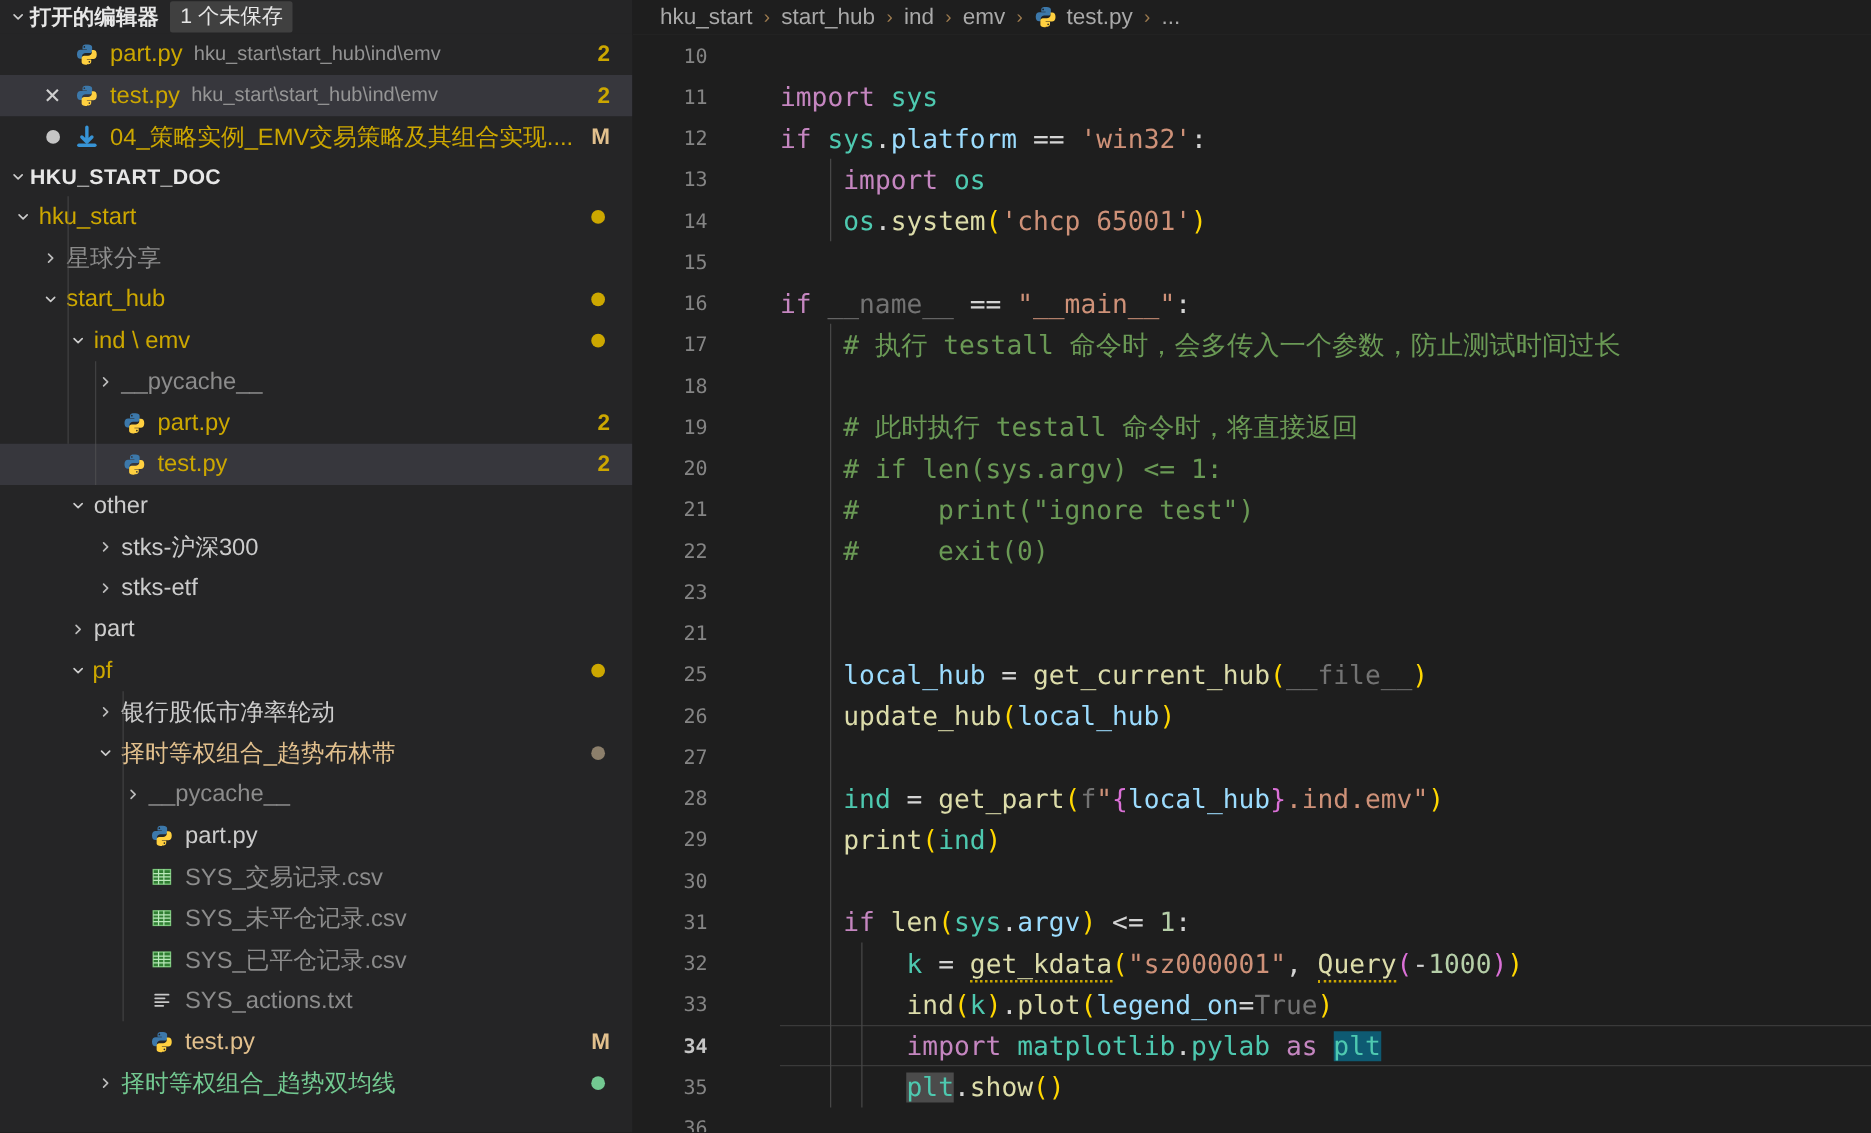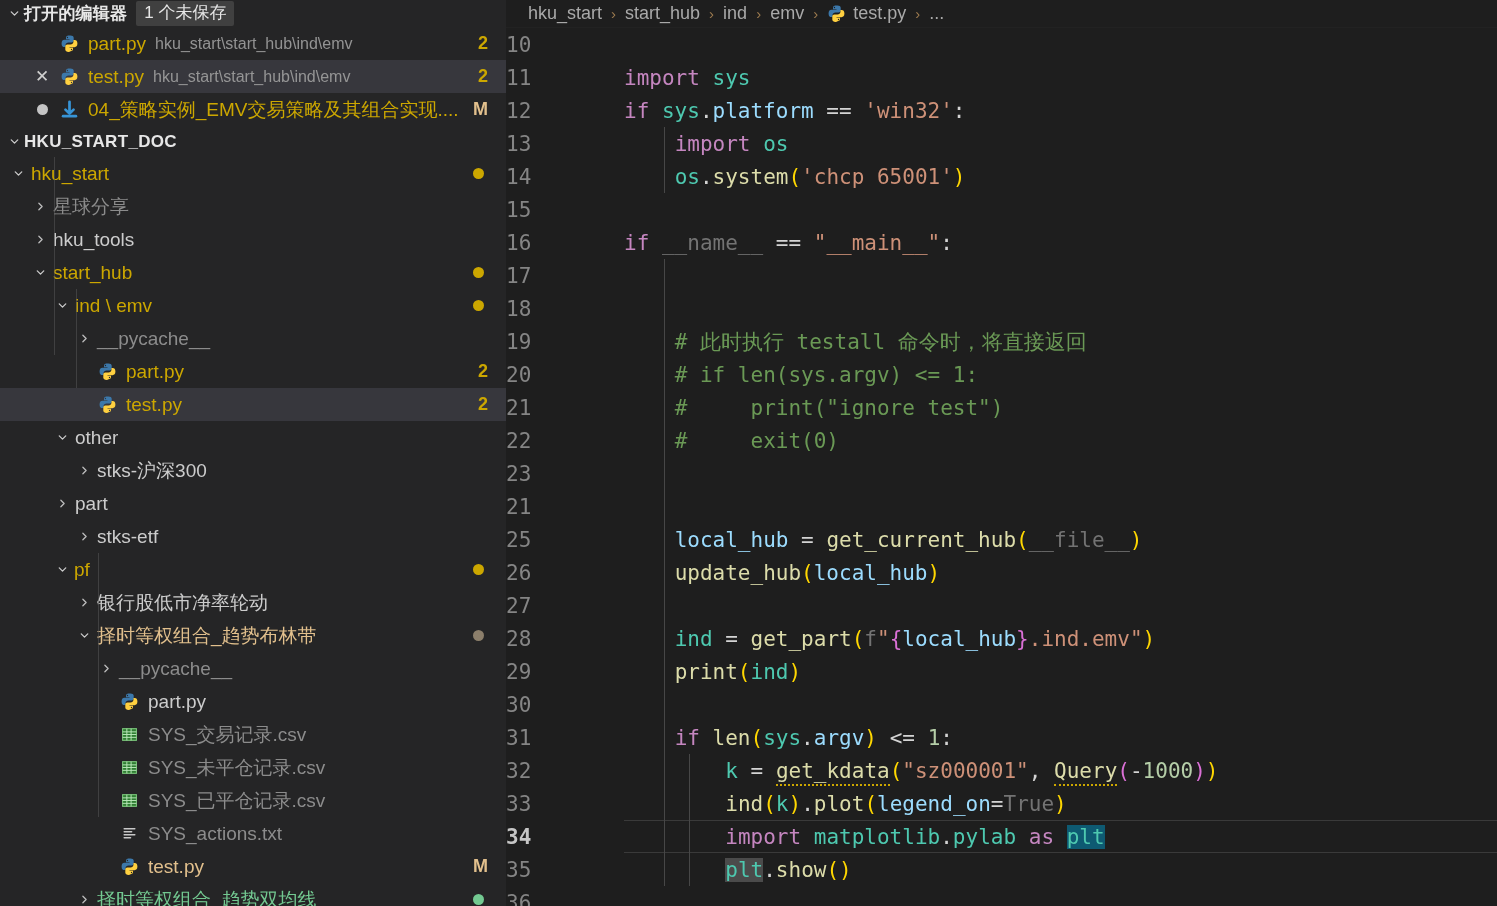--- a/index.html
+++ b/index.html
@@ -134,22 +134,22 @@
   }
   .cline.active { }
   .cline.active .codetext { }
   .active-box {
     position: absolute; left: 118px; right: 0; top: 0; height: 33px;
     border-top: 1px solid #3a3a3a; border-bottom: 1px solid #3a3a3a;
     pointer-events: none;
   }
   .ln {
     width: 82px; flex: 0 0 82px;
-    padding-right: 22px;
-    color: #858585; font-size: 21px;
+    text-align: right; padding-right: 22px;
+    color: #858585; font-size: 16px;
   }
   .cline.active .ln { color: #c6c6c6; font-weight: bold; }
   .gutter-gap { width: 36px; flex: 0 0 36px; }
   .codetext { position: relative; }
 
   
   .vguide {
     position: absolute; width: 1px; background: #474747;
   }
 
@@ -256,29 +256,20 @@
           <span style="width:30px;flex:0 0 30px;"></span>
           <span class="chev r">
             <svg width="13" height="13" viewBox="0 0 16 16">
               <path d="M6 4 L10 8 L6 12" stroke="#bcbcbc" stroke-width="1.6" fill="none" stroke-linecap="round" stroke-linejoin="round"></path>
             </svg>
           </span>
           <span class="lbl" style="color:#8c8c8c;margin-left:3px;">星球分享</span>
         </div>
         <div class="row">
           <span style="width:30px;flex:0 0 30px;"></span>
-          <span class="chev r">
-            <svg width="13" height="13" viewBox="0 0 16 16">
-              <path d="M6 4 L10 8 L6 12" stroke="#bcbcbc" stroke-width="1.6" fill="none" stroke-linecap="round" stroke-linejoin="round"></path>
-            </svg>
-          </span>
-          <span class="lbl" style="color:#cccccc;margin-left:3px;">hku_tools</span>
-        </div>
-        <div class="row">
-          <span style="width:30px;flex:0 0 30px;"></span>
           <span class="chev">
             <svg width="13" height="13" viewBox="0 0 16 16">
               <path d="M4 6 L8 10 L12 6" stroke="#cccccc" stroke-width="1.6" fill="none" stroke-linecap="round" stroke-linejoin="round"></path>
             </svg>
           </span>
           <span class="lbl" style="color:#cca700;margin-left:3px;">start_hub</span>
           <span class="dot-right" style="background:#cca700;top:11px;"></span>
         </div>
         <div class="row">
           <span style="width:52px;flex:0 0 52px;"></span>
@@ -335,36 +326,36 @@
         <div class="row">
           <span style="width:74px;flex:0 0 74px;"></span>
           <span class="chev r">
             <svg width="13" height="13" viewBox="0 0 16 16">
               <path d="M6 4 L10 8 L6 12" stroke="#bcbcbc" stroke-width="1.6" fill="none" stroke-linecap="round" stroke-linejoin="round"></path>
             </svg>
           </span>
           <span class="lbl" style="color:#cccccc;margin-left:3px;">stks-沪深300</span>
         </div>
         <div class="row">
+          <span style="width:74px;flex:0 0 74px;"></span>
+          <span class="chev r">
+            <svg width="13" height="13" viewBox="0 0 16 16">
+              <path d="M6 4 L10 8 L6 12" stroke="#bcbcbc" stroke-width="1.6" fill="none" stroke-linecap="round" stroke-linejoin="round"></path>
+            </svg>
+          </span>
+          <span class="lbl" style="color:#cccccc;margin-left:3px;">stks-etf</span>
+        </div>
+        <div class="row">
           <span style="width:52px;flex:0 0 52px;"></span>
           <span class="chev r">
             <svg width="13" height="13" viewBox="0 0 16 16">
               <path d="M6 4 L10 8 L6 12" stroke="#bcbcbc" stroke-width="1.6" fill="none" stroke-linecap="round" stroke-linejoin="round"></path>
             </svg>
           </span>
           <span class="lbl" style="color:#cccccc;margin-left:3px;">part</span>
-        </div>
-        <div class="row">
-          <span style="width:74px;flex:0 0 74px;"></span>
-          <span class="chev r">
-            <svg width="13" height="13" viewBox="0 0 16 16">
-              <path d="M6 4 L10 8 L6 12" stroke="#bcbcbc" stroke-width="1.6" fill="none" stroke-linecap="round" stroke-linejoin="round"></path>
-            </svg>
-          </span>
-          <span class="lbl" style="color:#cccccc;margin-left:3px;">stks-etf</span>
         </div>
         <div class="row">
           <span style="width:52px;flex:0 0 52px;"></span>
           <span class="chev">
             <svg width="13" height="13" viewBox="0 0 16 16">
               <path d="M4 6 L8 10 L12 6" stroke="#cccccc" stroke-width="1.6" fill="none" stroke-linecap="round" stroke-linejoin="round"></path>
             </svg>
           </span>
           <span class="lbl" style="color:#cca700;margin-left:2px;">pf</span>
           <span class="dot-right" style="background:#cca700;top:11px;"></span>
@@ -500,21 +491,21 @@
         <span class="bc-seg">...</span>
       </div>
     <div class="code" id="code-area">
         <div class="cline"><span class="ln">10</span><span class="gutter-gap"></span><span class="codetext"></span></div>
         <div class="cline"><span class="ln">11</span><span class="gutter-gap"></span><span class="codetext"><span class="t-kw">import</span><span class="t-op"> </span><span class="t-mod">sys</span></span></div>
         <div class="cline"><span class="ln">12</span><span class="gutter-gap"></span><span class="codetext"><span class="t-kw">if</span><span class="t-op"> </span><span class="t-mod">sys</span><span class="t-op">.</span><span class="t-var">platform</span><span class="t-op"> </span><span class="t-op">=</span><span class="t-op">=</span><span class="t-op"> </span><span class="t-str">'win32'</span><span class="t-op">:</span></span></div>
         <div class="cline"><span class="ln">13</span><span class="gutter-gap"></span><span class="codetext"><span class="t-op"> </span><span class="t-op"> </span><span class="t-op"> </span><span class="t-op"> </span><span class="t-kw">import</span><span class="t-op"> </span><span class="t-mod">os</span></span></div>
         <div class="cline"><span class="ln">14</span><span class="gutter-gap"></span><span class="codetext"><span class="t-op"> </span><span class="t-op"> </span><span class="t-op"> </span><span class="t-op"> </span><span class="t-mod">os</span><span class="t-op">.</span><span class="t-fn">system</span><span class="t-p1">(</span><span class="t-str">'chcp 65001'</span><span class="t-p1">)</span></span></div>
         <div class="cline"><span class="ln">15</span><span class="gutter-gap"></span><span class="codetext"></span></div>
         <div class="cline"><span class="ln">16</span><span class="gutter-gap"></span><span class="codetext"><span class="t-kw">if</span><span class="t-op"> </span><span class="t-kw2">__name__</span><span class="t-op"> </span><span class="t-op">=</span><span class="t-op">=</span><span class="t-op"> </span><span class="t-str">"__main__"</span><span class="t-op">:</span></span></div>
-        <div class="cline"><span class="ln">17</span><span class="gutter-gap"></span></div>
+        <div class="cline"><span class="ln">17</span><span class="gutter-gap"></span><span class="codetext"><span class="t-op"> </span><span class="t-op"> </span><span class="t-op"> </span><span class="t-op"> </span><span class="t-cmt"># 执行 testall 命令时，会多传入一个参数，防止测试时间过长</span></span></div>
         <div class="cline"><span class="ln">18</span><span class="gutter-gap"></span></div>
         <div class="cline"><span class="ln">19</span><span class="gutter-gap"></span><span class="codetext"><span class="t-op"> </span><span class="t-op"> </span><span class="t-op"> </span><span class="t-op"> </span><span class="t-cmt"># 此时执行 testall 命令时，将直接返回</span></span></div>
         <div class="cline"><span class="ln">20</span><span class="gutter-gap"></span><span class="codetext"><span class="t-op"> </span><span class="t-op"> </span><span class="t-op"> </span><span class="t-op"> </span><span class="t-cmt"># if len(sys.argv) &lt;= 1:</span></span></div>
         <div class="cline"><span class="ln">21</span><span class="gutter-gap"></span><span class="codetext"><span class="t-op"> </span><span class="t-op"> </span><span class="t-op"> </span><span class="t-op"> </span><span class="t-cmt">#     print("ignore test")</span></span></div>
         <div class="cline"><span class="ln">22</span><span class="gutter-gap"></span><span class="codetext"><span class="t-op"> </span><span class="t-op"> </span><span class="t-op"> </span><span class="t-op"> </span><span class="t-cmt">#     exit(0)</span></span></div>
         <div class="cline"><span class="ln">23</span><span class="gutter-gap"></span><span class="codetext"></span></div>
         <div class="cline"><span class="ln">21</span><span class="gutter-gap"></span></div>
         <div class="cline"><span class="ln">25</span><span class="gutter-gap"></span><span class="codetext"><span class="t-op"> </span><span class="t-op"> </span><span class="t-op"> </span><span class="t-op"> </span><span class="t-var">local_hub</span><span class="t-op"> </span><span class="t-op">=</span><span class="t-op"> </span><span class="t-fn">get_current_hub</span><span class="t-p1">(</span><span class="t-kw2">__file__</span><span class="t-p1">)</span></span></div>
         <div class="cline"><span class="ln">26</span><span class="gutter-gap"></span><span class="codetext"><span class="t-op"> </span><span class="t-op"> </span><span class="t-op"> </span><span class="t-op"> </span><span class="t-fn">update_hub</span><span class="t-p1">(</span><span class="t-var">local_hub</span><span class="t-p1">)</span></span></div>
         <div class="cline"><span class="ln">27</span><span class="gutter-gap"></span><span class="codetext"></span></div>

